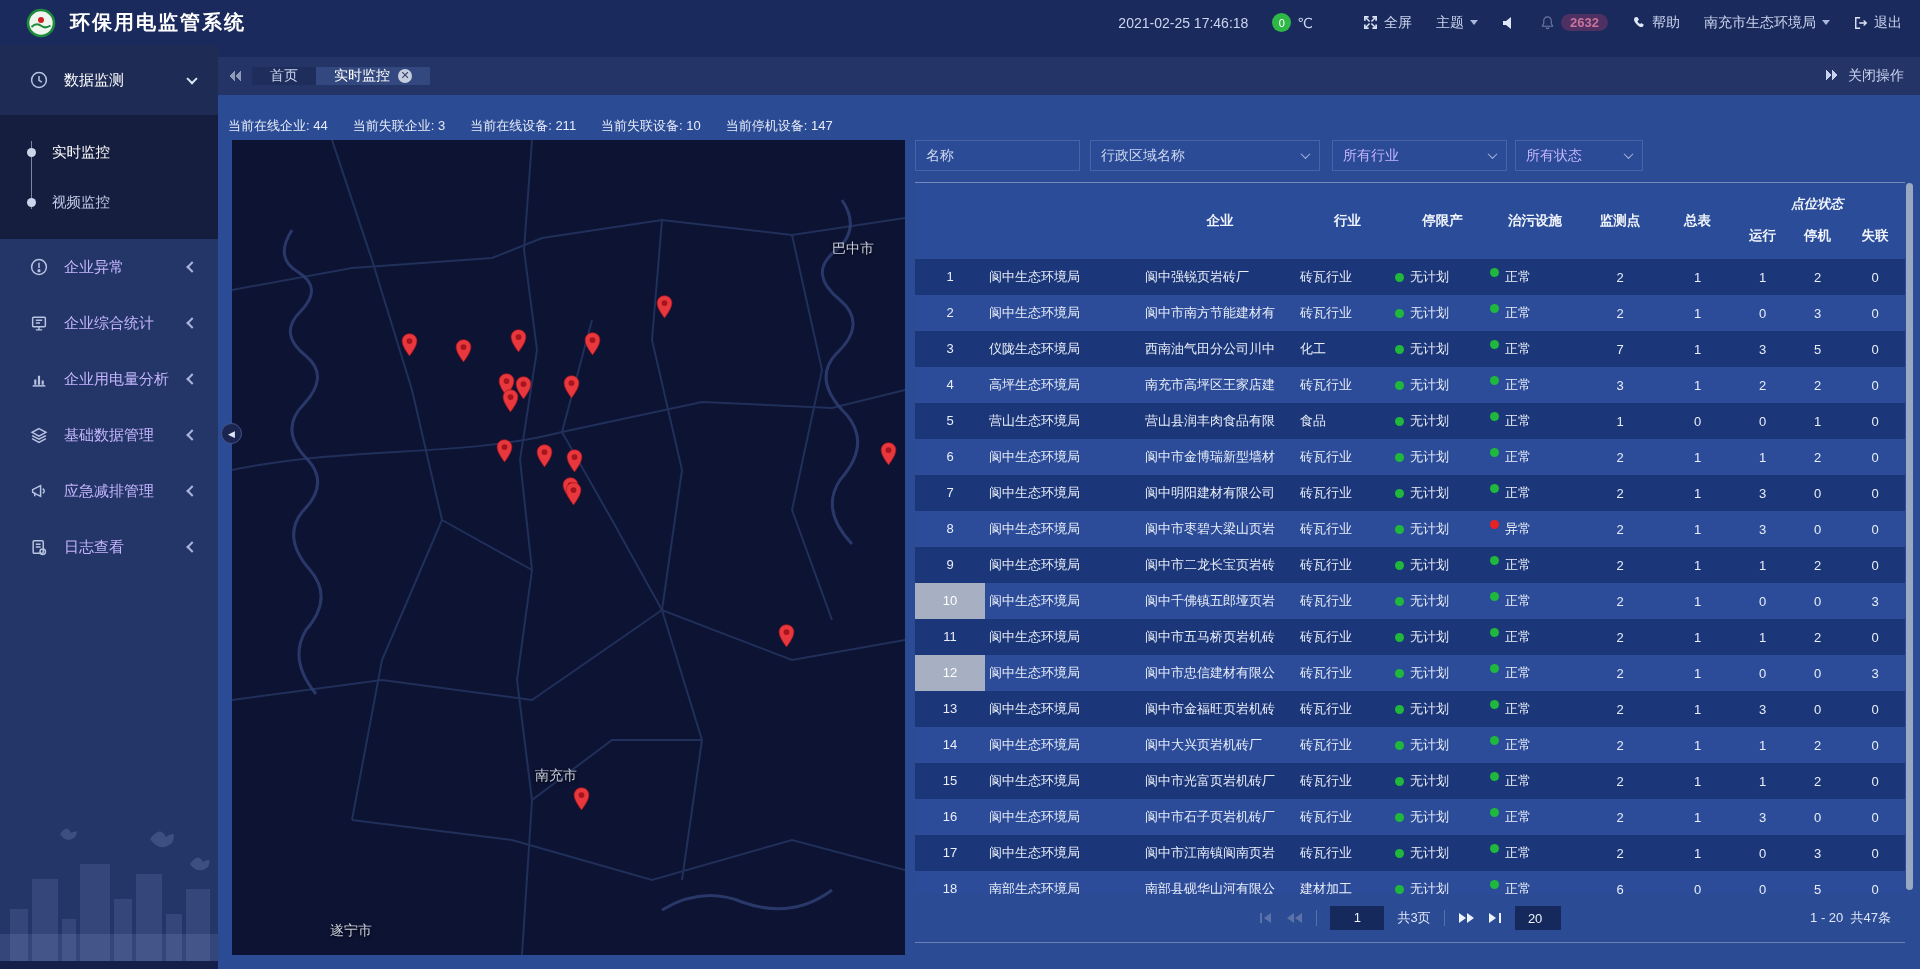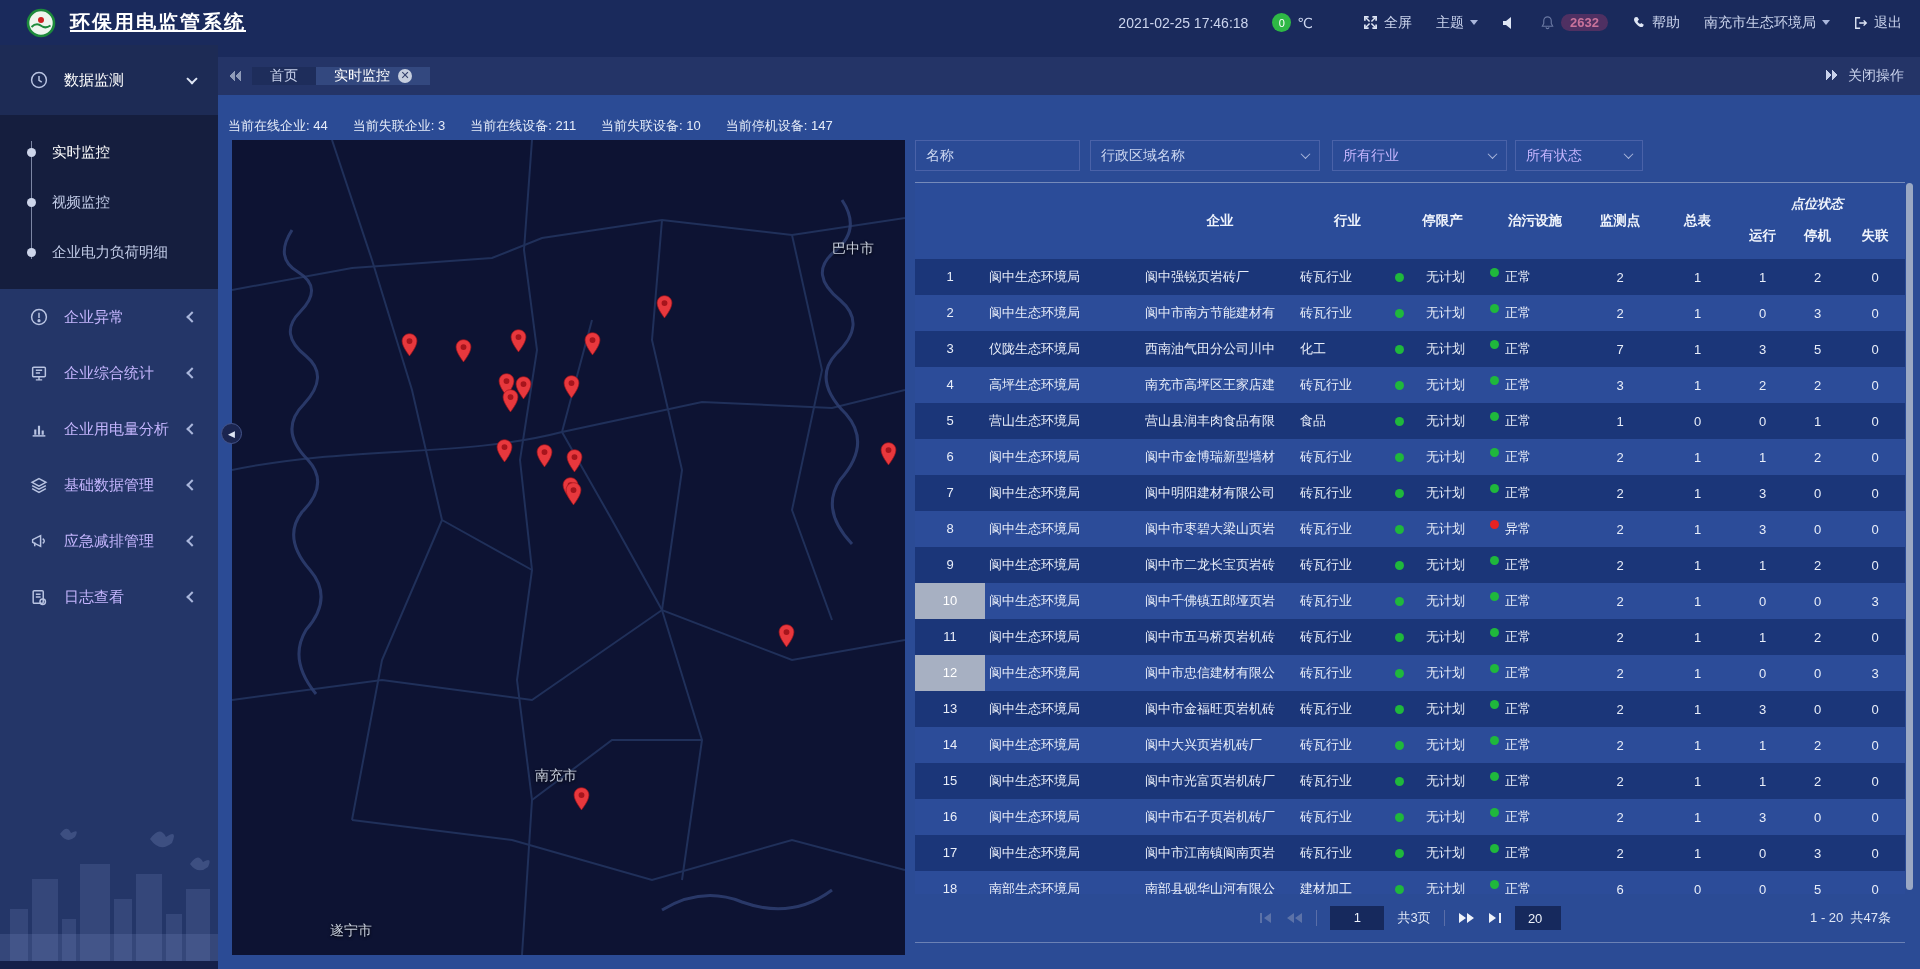--- a/index.html
+++ b/index.html
@@ -3,21 +3,21 @@
 <meta charset="utf-8">
 <style>
   * { margin:0; padding:0; box-sizing:border-box; }
   html,body { width:1920px; height:969px; overflow:hidden; background:#2b4b95;
     font-family:"Liberation Sans","DejaVu Sans",sans-serif; }
 
   
   #header { position:absolute; left:0; top:0; width:1920px; height:45px; background:#1a2a5c;
     display:flex; align-items:center; z-index:30; }
   .logo { margin-left:26px; display:flex; align-items:center; }
-  .app-title { color:#fff; font-size:20px; font-weight:bold; letter-spacing:2px; margin-left:14px;text-decoration:underline; }
+  .app-title { color:#fff; font-size:20px; font-weight:bold; letter-spacing:2px; margin-left:14px; }
   .hdr-right { margin-left:auto; display:flex; align-items:center; gap:24px; padding-right:18px;
     color:#ccd5ee; font-size:14px; }
   .hdr-item { display:flex; align-items:center; gap:6px; cursor:pointer; white-space:nowrap; }
   .temp-badge { width:19px; height:19px; border-radius:50%; background:#2eb845; color:#fff;
     font-size:11px; display:flex; align-items:center; justify-content:center; }
   .temp-wrap { margin-right:26px; }
   .caret-down { width:0; height:0; border-left:4px solid transparent; border-right:4px solid transparent;
     border-top:5px solid #aab7dc; display:inline-block; }
   .bell-badge { background:rgba(180,60,110,.35); color:#c9739b; font-weight:bold; font-size:13px;
     border-radius:9px; padding:1px 9px; }
@@ -98,21 +98,21 @@
   #tbody { height:635px; overflow:hidden; }
   .trow { height:36px; display:flex; align-items:center; font-size:13px; color:#e9eef9; cursor:pointer; }
   .trow:nth-child(odd)  { background:#1b3679; }
   .trow:nth-child(even) { background:#2c4c99; }
   .cell { overflow:hidden; white-space:nowrap; }
   .c-idx  { width:70px; text-align:center; height:36px; line-height:36px; }
   .c-idx.hl { background:#a7b0c2; color:#fff; }
   .c-region { width:155px; padding-left:4px; }
   .c-comp { width:160px; padding-left:5px; }
   .c-ind  { width:95px; }
-  .c-prod { width:95px; display:flex; align-items:center; gap:22px; }
+  .c-prod { width:95px; display:flex; align-items:center; gap:6px; }
   .c-fac  { width:90px; display:flex; align-items:flex-start; gap:6px; }
   .c-num  { text-align:center; }
   .w-mon{width:80px;} .w-tot{width:75px;} .w-run{width:55px;} .w-stp{width:55px;} .w-lst{width:60px;}
   .dot8 { width:9px; height:9px; border-radius:50%; display:inline-block; flex:none; }
   .dot-g { background:#1fb83c; } .dot-r { background:#e62222; }
 
   #pagination { height:48px; display:flex; align-items:center; justify-content:center; gap:13px;
     color:#dfe6f5; font-size:13px; position:relative; background:#2b4b95; }
   .pg-ico { cursor:pointer; display:flex; }
   .pg-div { width:1px; height:16px; background:#5a6ea8; }
@@ -198,24 +198,20 @@
       <div class="submenu">
         <span class="vline"></span>
         <div class="sub-item active">
           <span class="dot"></span>
           <span>实时监控</span>
         </div>
         <div class="sub-item">
           <span class="dot"></span>
           <span>视频监控</span>
         </div>
-        <div class="sub-item">
-          <span class="dot"></span>
-          <span>企业电力负荷明细</span>
-        </div>
       </div>
       <div class="menu-item">
         <svg width="18" height="18" viewBox="0 0 17 17" fill="none" stroke="#b9c4e2" stroke-width="1.4">
           <circle cx="8.5" cy="8.5" r="7"></circle>
           <path d="M8.5 4.5v5"></path>
           <circle cx="8.5" cy="12" r=".8" fill="#b9c4e2"></circle>
         </svg>
         <span class="mi-label">企业异常</span>
         <span class="chev left"></span>
       </div>

